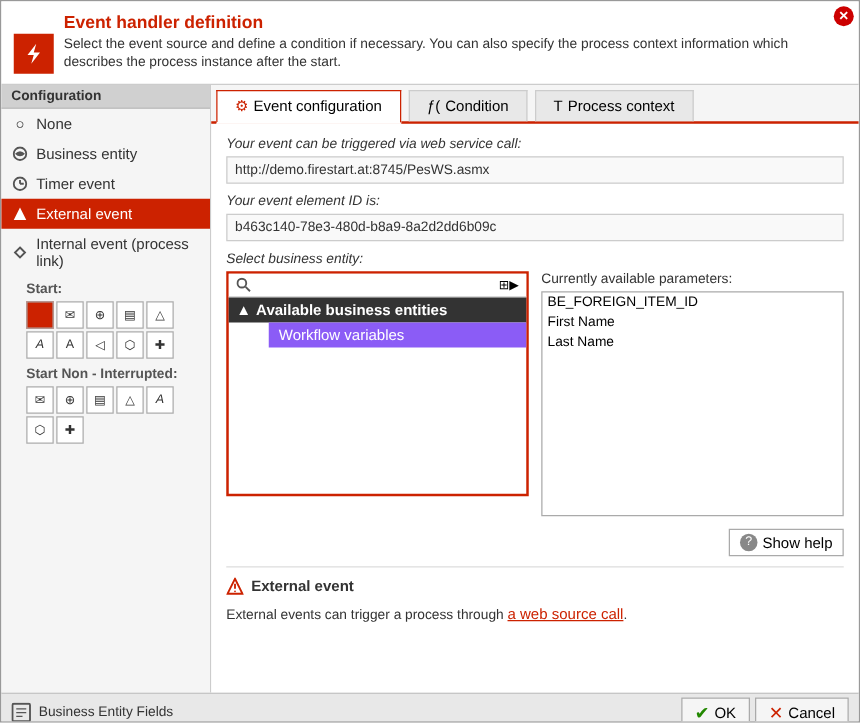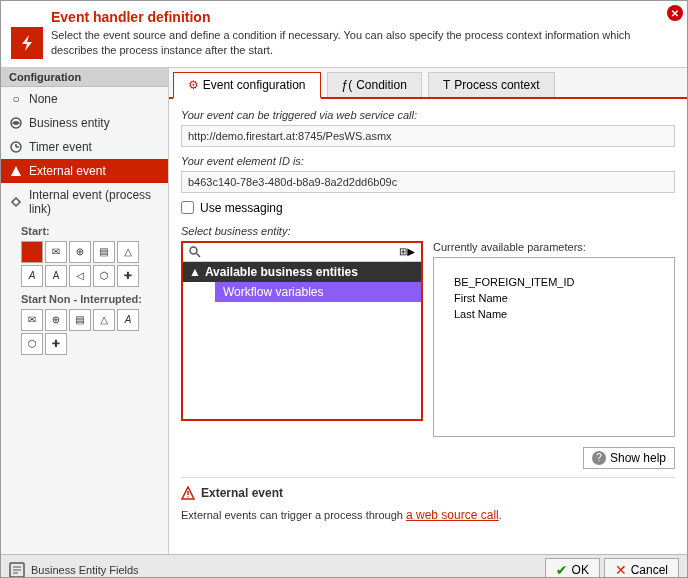--- a/index.html
+++ b/index.html
@@ -163,21 +163,21 @@
     .select-item {
       padding: 3px 8px;
       cursor: pointer;
       font-size: 11px;
     }
     .select-item.selected { background: #8b5cf6; color: #fff; margin-left: 32px; }
 
     .params-box {
       border: 1px solid #aaa;
       min-height: 180px;
-      padding: 16px;
+      padding: 0;
       background: #fff;
     }
     .params-label { font-size: 11px; color: #333; margin-bottom: 4px; }
     .param-item { font-size: 11px; padding: 2px 4px; }
 
     .show-help-btn {
       display: flex; align-items: center; gap: 4px;
       margin-left: auto; margin-top: 4px;
       background: none; border: 1px solid #aaa;
       padding: 3px 8px; cursor: pointer; font-size: 11px;
@@ -331,24 +331,20 @@
       </div>
     </div>
 
     <div class="tab-content">
       <div class="field-label">Your event can be triggered via web service call:</div>
       <div class="field-value">http://demo.firestart.at:8745/PesWS.asmx</div>
 
       <div class="field-label">Your event element ID is:</div>
       <div class="field-value">b463c140-78e3-480d-b8a9-8a2d2dd6b09c</div>
 
-      <div class="checkbox-row">
-        <input type="checkbox" style="">
-        <span>Use messaging</span>
-      </div>
 
       <div class="field-label">Select business entity:</div>
 
       <div class="two-col">
         <div class="col-left">
           <div class="select-box">
             <div class="select-search">
               <svg class="search-icon-svg" viewBox="0 0 12 12">
                 <circle cx="4.5" cy="4.5" r="3.5" fill="none" stroke="#555" stroke-width="1.5"></circle>
                 <line x1="7.5" y1="7.5" x2="11" y2="11" stroke="#555" stroke-width="1.5"></line>

